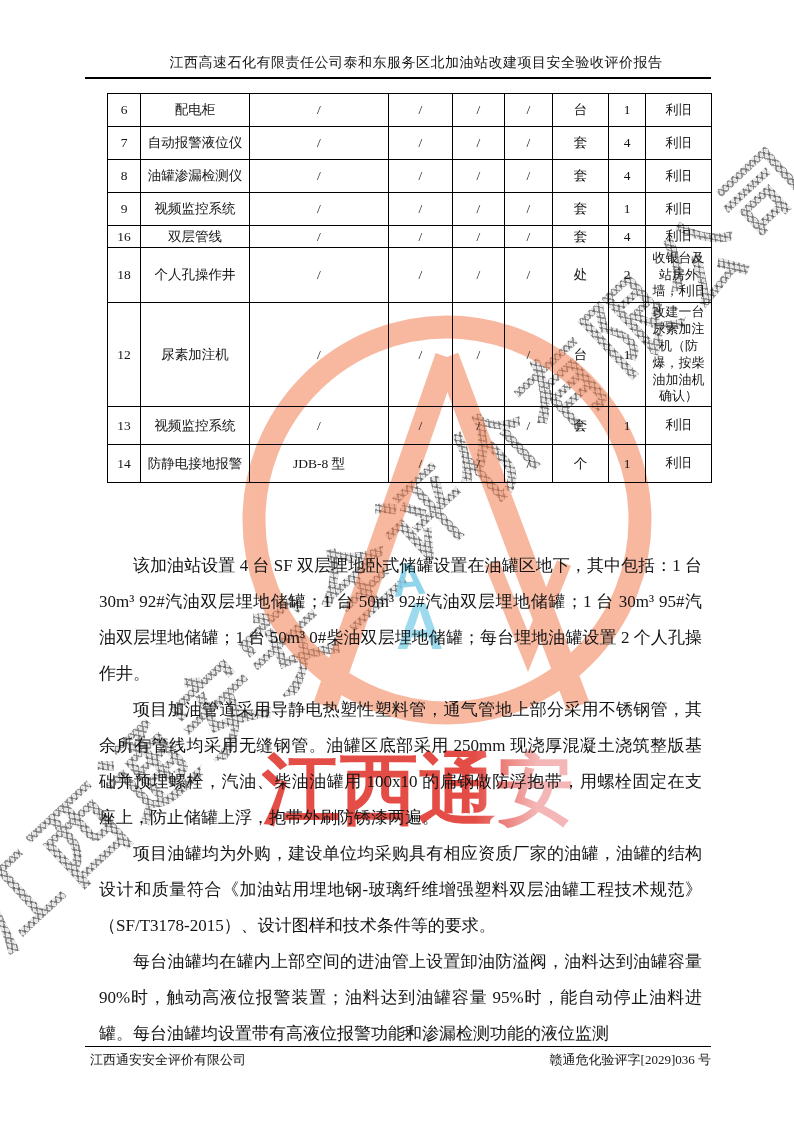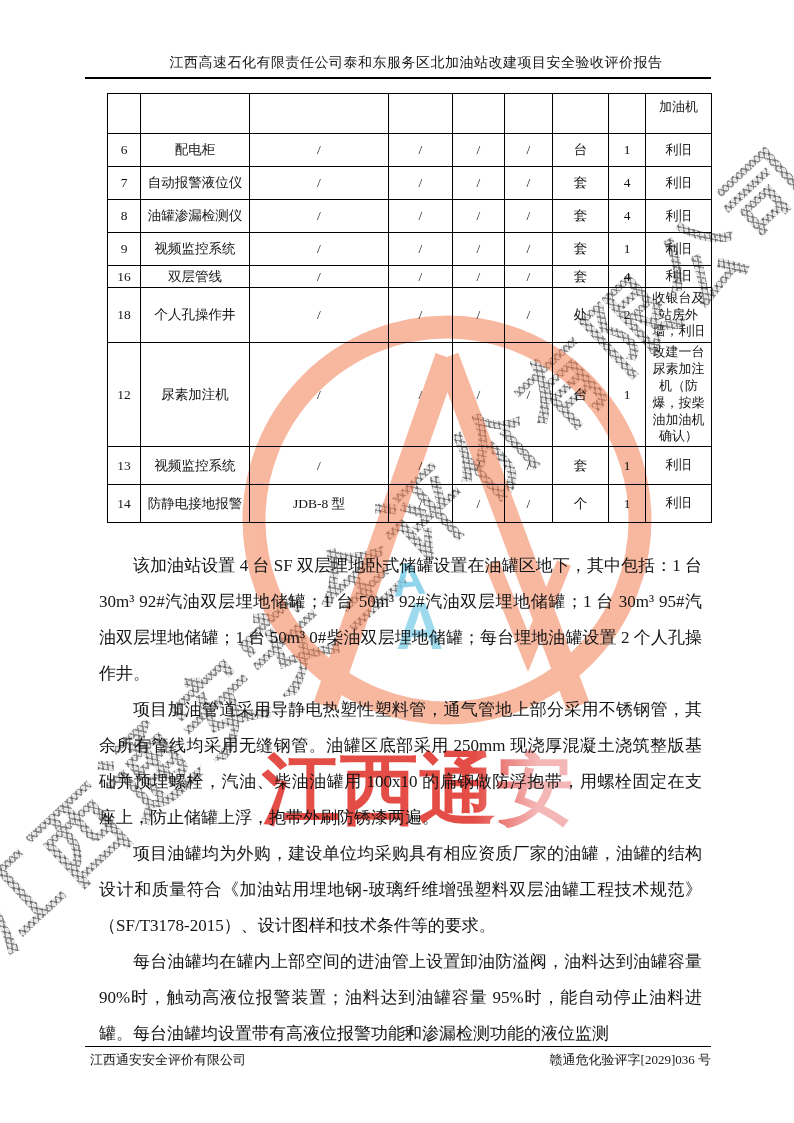--- a/index.html
+++ b/index.html
@@ -106,31 +106,20 @@
           <col style="width:109px">
           <col style="width:139px">
         <col style="width:64px">
           <col style="width:52px">
           <col style="width:48px">
         <col style="width:56px">
           <col style="width:37px">
           <col style="width:66px">
       </colgroup>
       <tbody>
-        <tr class="r-hdr">
-          <td></td>
-          <td></td>
-          <td></td>
-          <td></td>
-          <td></td>
-          <td></td>
-          <td></td>
-          <td></td>
-          <td class="remark">加油机</td>
-        </tr>
         <tr class="r-a">
           <td>6</td>
           <td>配电柜</td>
           <td>/</td>
           <td>/</td>
           <td>/</td>
           <td>/</td>
           <td>台</td>
           <td>1</td>
           <td class="remark">利旧</td>

